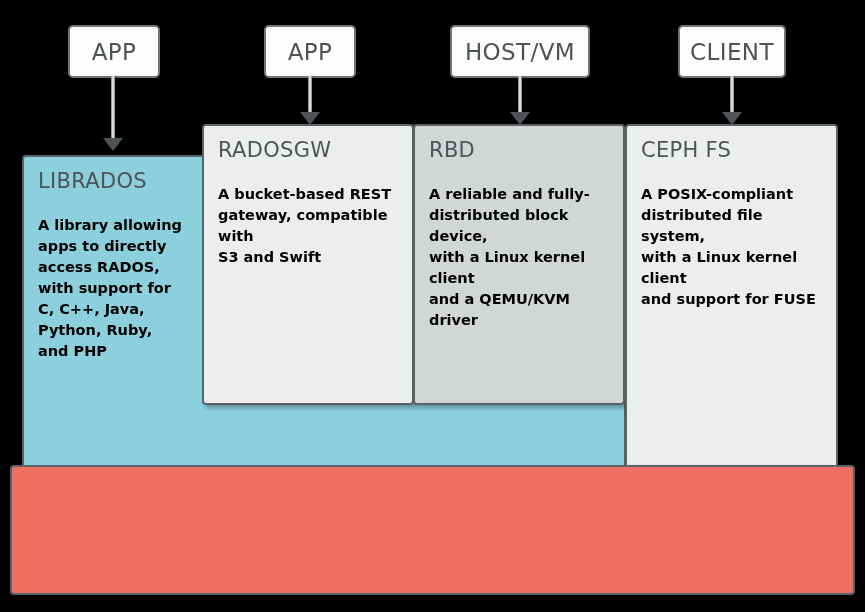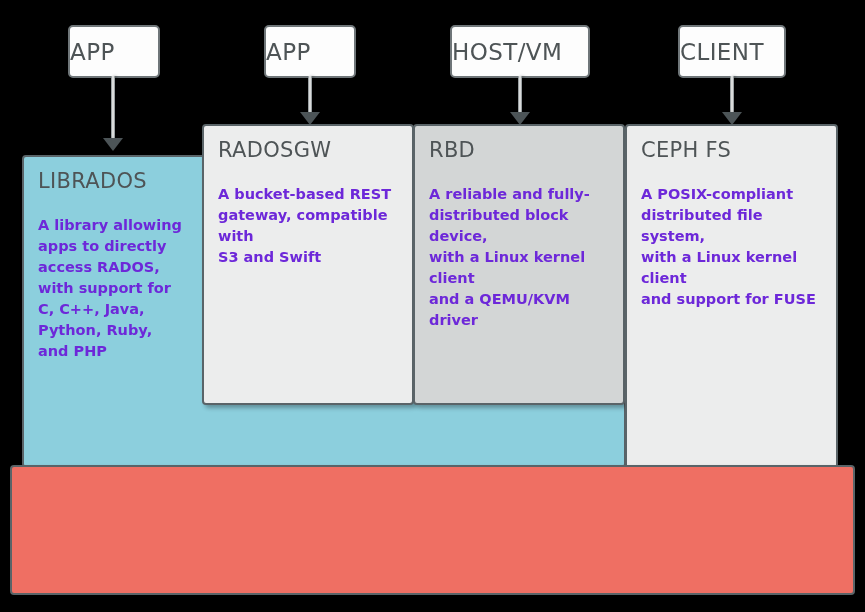--- a/index.html
+++ b/index.html
@@ -25,21 +25,21 @@
     box-shadow: 3px 3px 4px rgba(0,0,0,0.30);
   }
 
   
   .client-box {
     background: #fdfdfd;
     border: 2px solid #6f7679;
     border-radius: 5px;
     display: flex;
     align-items: center;
-    justify-content: flex-start;
+    justify-content: center;
   }
   .client-box .label {
     font-size: 23px;
     color: #4e5456;
     letter-spacing: 0.4px;
     font-family: "DejaVu Sans", sans-serif;
     white-space: nowrap;
   }
 
   
@@ -73,21 +73,21 @@
     font-size: 21px;
     color: #4e5456;
     letter-spacing: 0.3px;
     margin: 0 0 22px 0;
     white-space: nowrap;
     font-family: "DejaVu Sans", sans-serif;
   }
   .svc .desc {
     font-size: 14.5px;
     line-height: 21px;
-    color: #6d28d9;
+    color: #000000;
     font-weight: bold;
     font-family: "DejaVu Sans", sans-serif;
     white-space: pre-line;
   }
 
   
   .fill-cyan  { background: #8ccfdd; }
   .fill-light { background: #eceded; }
   .fill-gray  { background: #d3d6d6; }
   .fill-red   { background: #ef6f63; }

